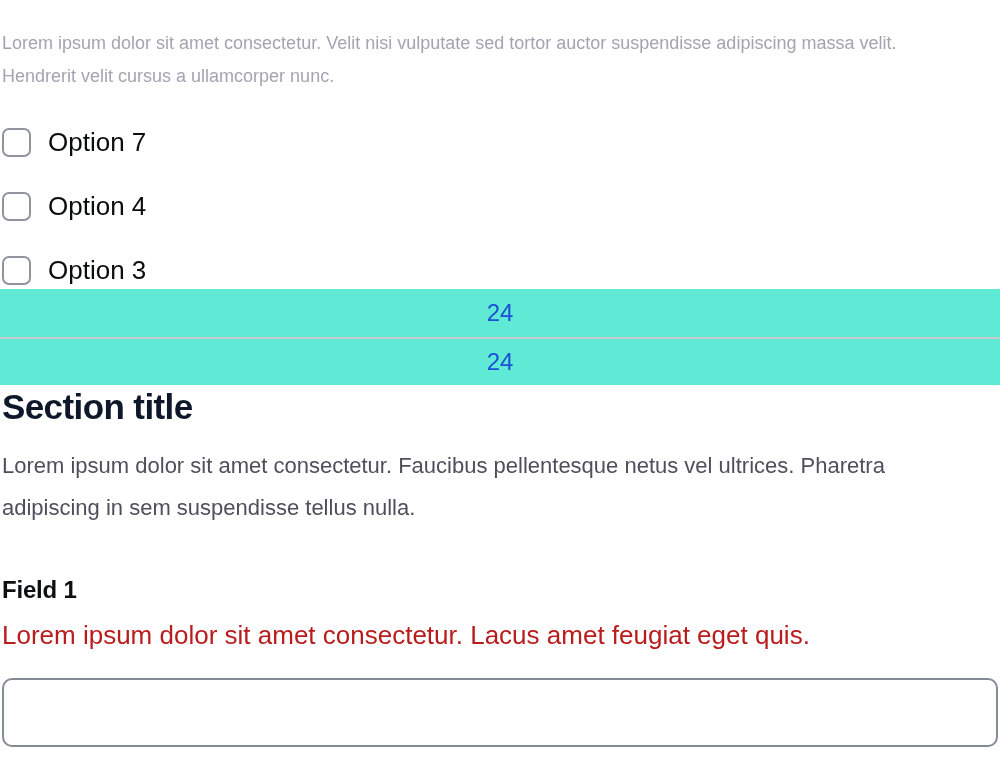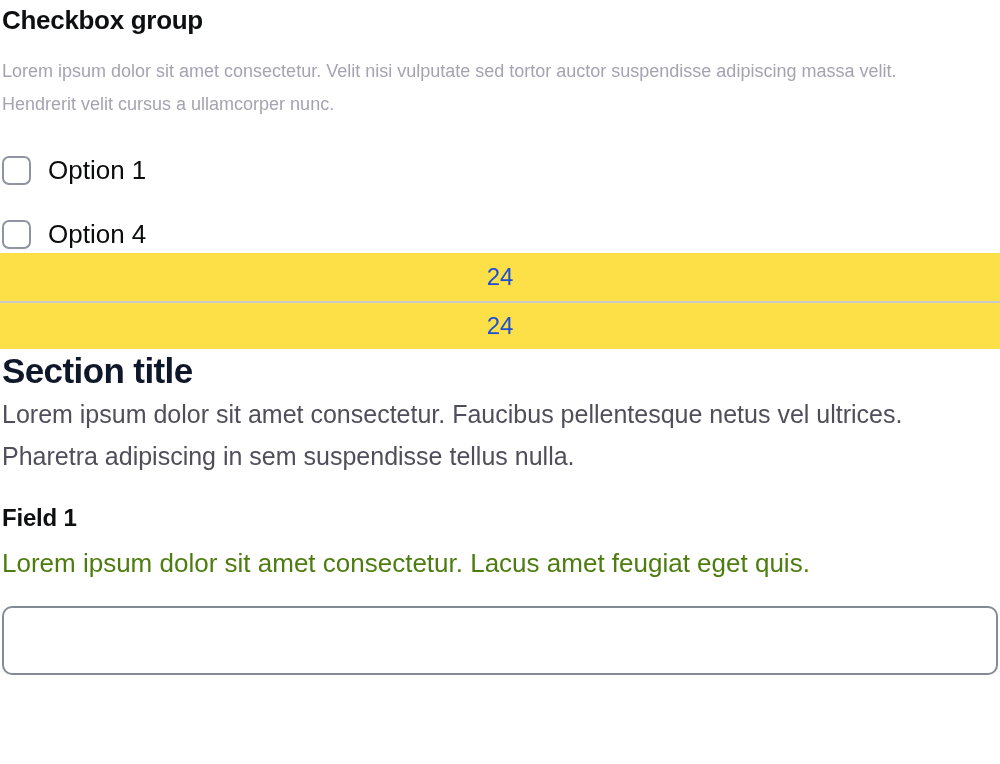--- a/index.html
+++ b/index.html
@@ -52,21 +52,21 @@
     line-height: 29px;
     color: #0b0c0d;
   }
 
   
   .value-band {
     margin: 4px -2px 0 -2px;
   }
   .value-row {
     height: 48px;
-    background: #fde047;
+    background: #5eead4;
     display: flex;
     align-items: center;
     justify-content: center;
     cursor: pointer;
   }
   .value-row + .value-row {
     border-top: 2px solid #c6cad0;
   }
   .value-link {
     font-size: 24px;
@@ -77,40 +77,41 @@
   
   .section-title {
     margin-top: 0;
     font-size: 35px;
     line-height: 44px;
     font-weight: 800;
     letter-spacing: -0.6px;
     color: #0f172a;
   }
   .section-paragraph {
-    font-size: 25px;
+    margin-top: 16px;
+    font-size: 22px;
     line-height: 42px;
     color: #514e5b;
     max-width: 968px;
   }
 
   
   .field-label {
-    margin-top: 26px;
+    margin-top: 46px;
     font-size: 24px;
     line-height: 30px;
     font-weight: 700;
     color: #0e0f11;
     letter-spacing: -0.2px;
   }
   .field-desc {
     margin-top: 14px;
     font-size: 26px;
     line-height: 33px;
-    color: #4d7c0f;
+    color: #b91c1c;
   }
   .text-input {
     display: block;
     margin-top: 26px;
     width: 100%;
     height: 69px;
     border: 2px solid #858b95;
     border-radius: 10px;
     background: #ffffff;
     font-size: 26px;
@@ -118,34 +119,37 @@
     color: #0b0c0d;
     padding: 0 18px;
     outline: none;
   }
 </style>
 </head>
 <body>
 
 <div class="page">
 
-  <div class="group-title">Checkbox group</div>
 
   <div class="group-desc">Lorem ipsum dolor sit amet consectetur. Velit nisi vulputate sed tortor auctor suspendisse adipiscing massa velit. Hendrerit velit cursus a ullamcorper nunc.</div>
 
   <div class="checkbox-row">
     <span class="checkbox-box"></span>
-    <span class="checkbox-label">Option 1</span>
+    <span class="checkbox-label">Option 7</span>
   </div>
 
   <div class="checkbox-row">
     <span class="checkbox-box"></span>
     <span class="checkbox-label">Option 4</span>
   </div>
 
+  <div class="checkbox-row">
+    <span class="checkbox-box"></span>
+    <span class="checkbox-label">Option 3</span>
+  </div>
 
   <div class="value-band">
     <div class="value-row">
       <span class="value-link">24</span>
     </div>
     <div class="value-row">
       <span class="value-link">24</span>
     </div>
   </div>
 

